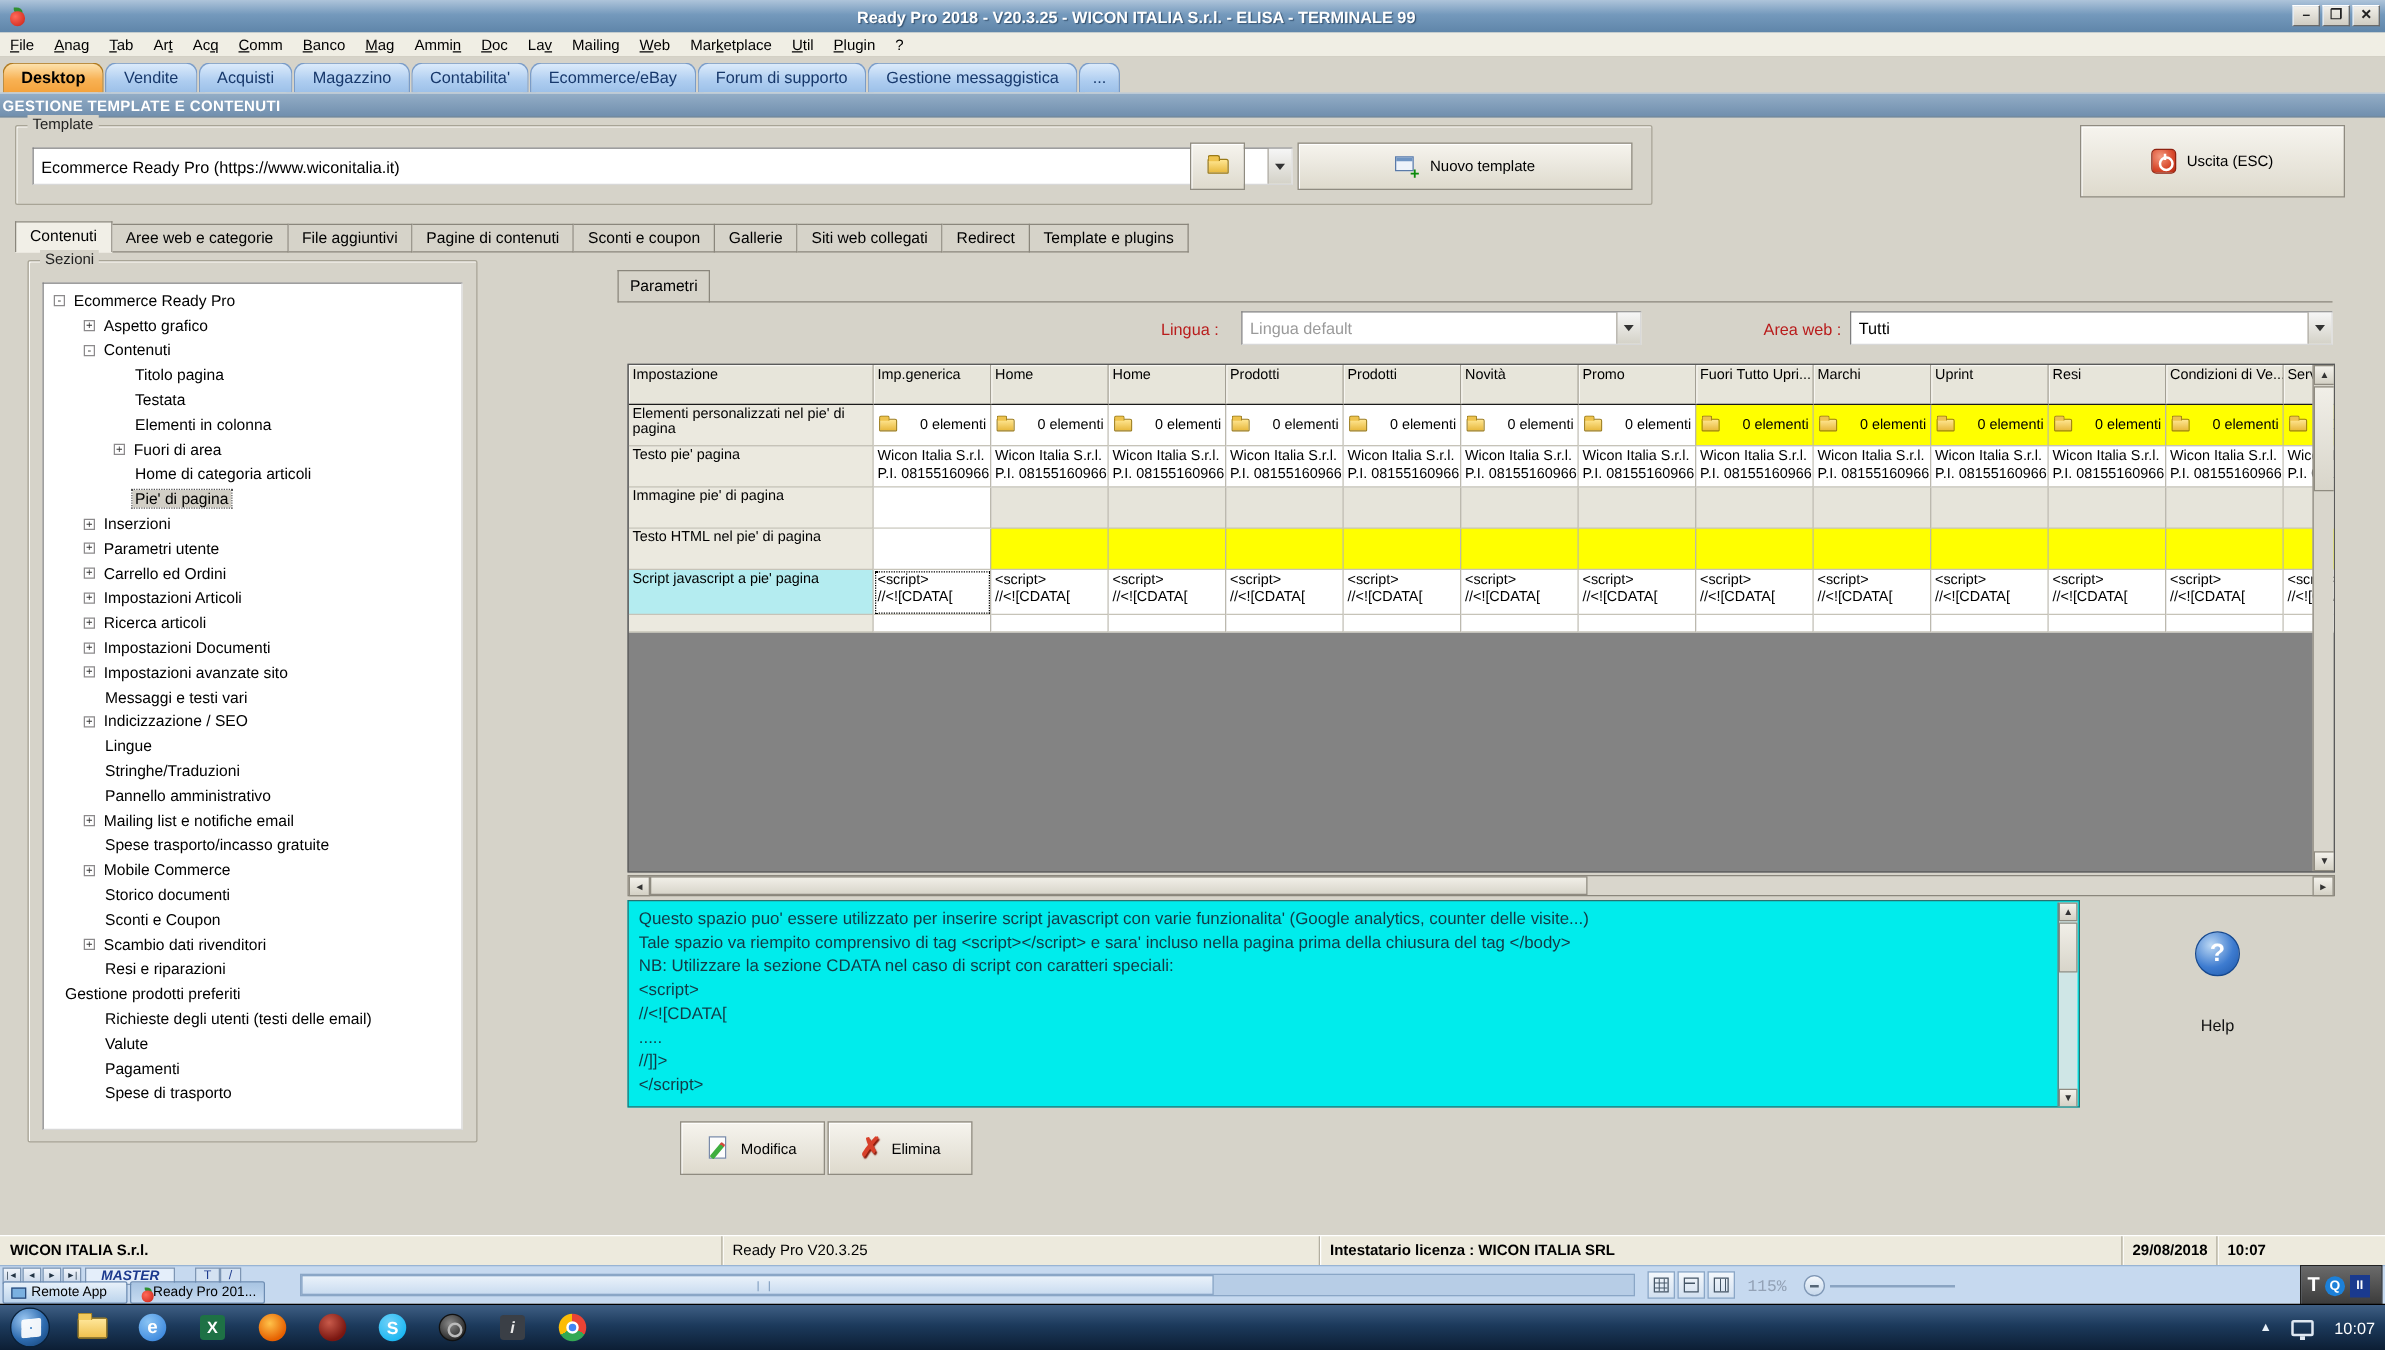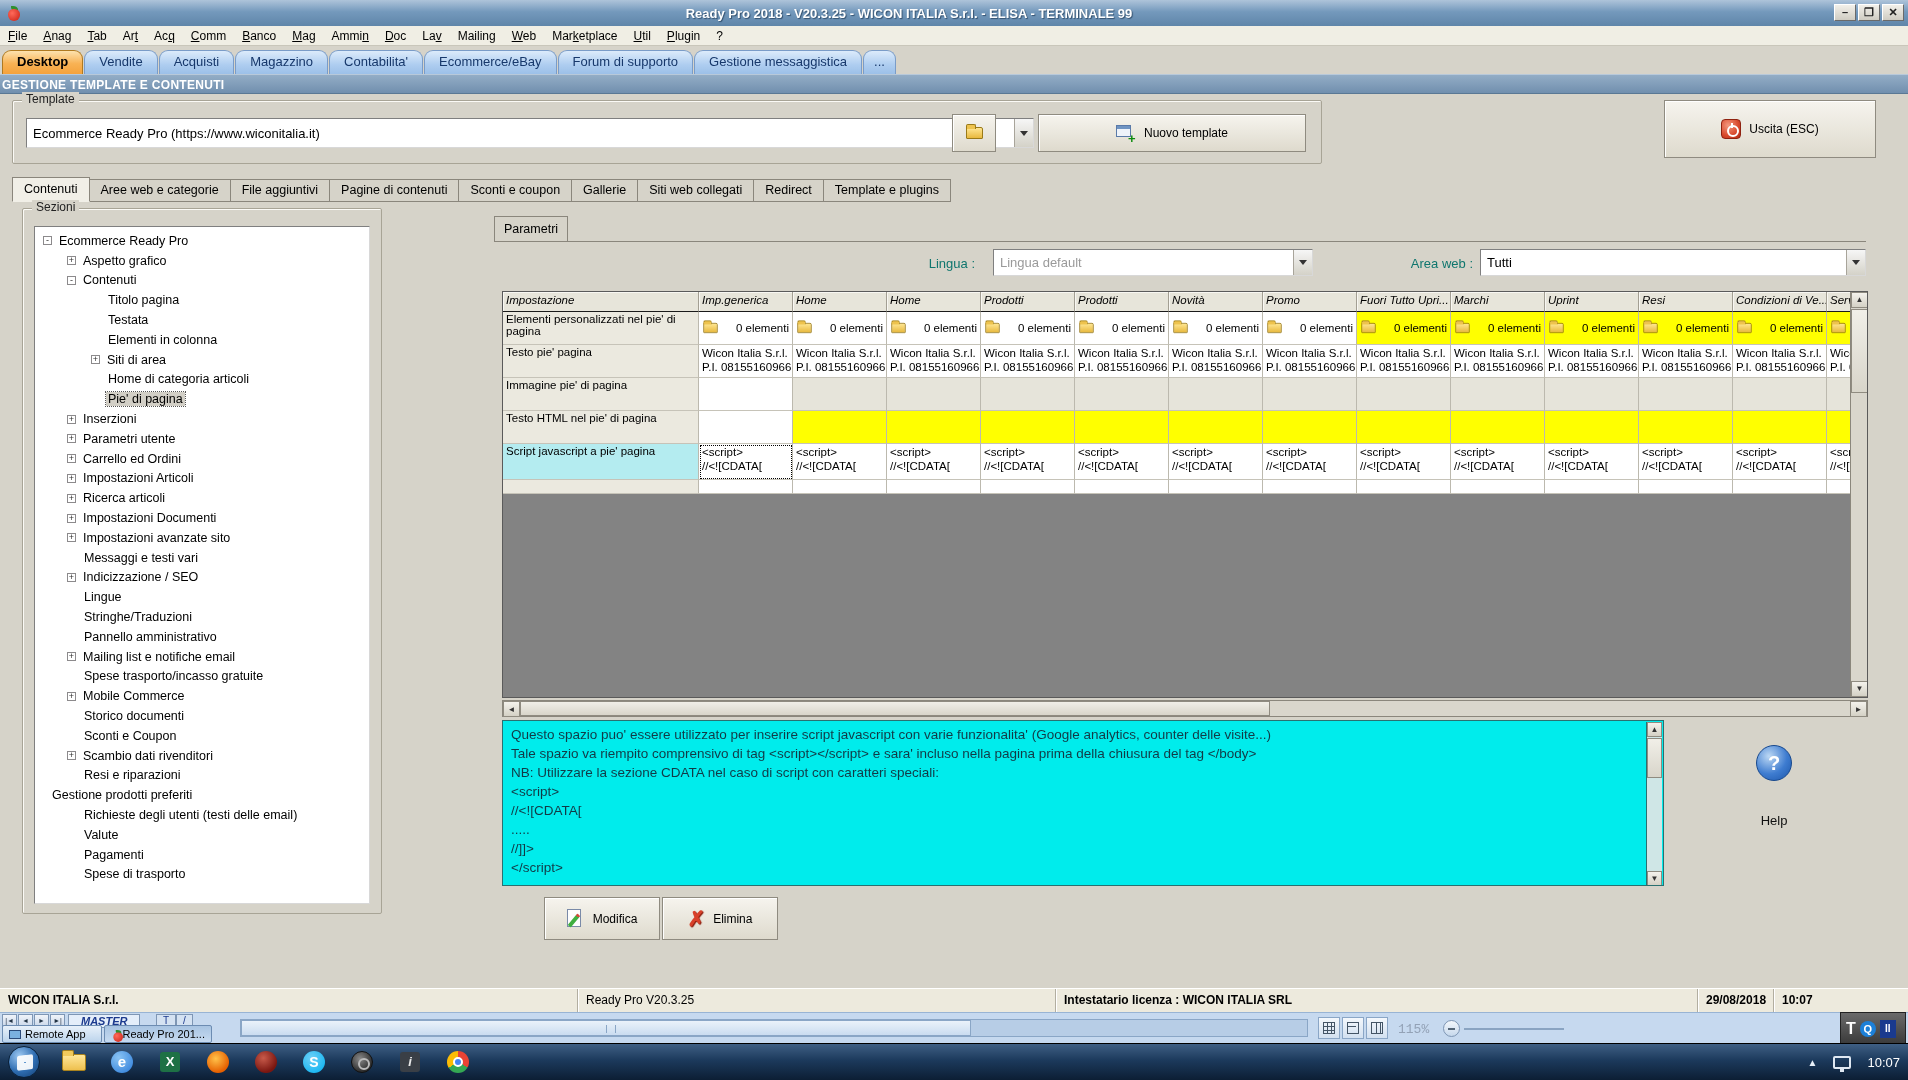--- a/index.html
+++ b/index.html
@@ -57,27 +57,27 @@
   
   .treebox{position:absolute;left:34px;top:226px;width:336px;height:678px;background:#fff;border:1px solid;border-color:#7f7f7f #d8d8d8 #d8d8d8 #7f7f7f;overflow:hidden;padding-top:4px;}
   .trow{height:19.8px;display:flex;align-items:center;font-size:12.5px;white-space:nowrap;}
   .texp{width:9px;height:9px;border:1px solid #8c8a8c;background:#fff;font-size:9px;line-height:7px;text-align:center;color:#333;margin-right:5px;flex:none;}
   .tlabel{padding:0 2px;}
   .tlabel.sel{background:#d2cfc6;outline:1px dotted #555;}
   
   .ptab{position:absolute;left:494px;top:216px;width:74px;height:26px;background:#d6d3c9;border:1px solid #8a867c;border-bottom:none;
         font-size:12.5px;text-align:center;line-height:24px;}
   .pline{position:absolute;left:494px;top:241px;width:1372px;height:1px;background:#8a867c;}
-  .flabel{position:absolute;font-size:13px;color:#0f766e;text-align:right;}
+  .flabel{position:absolute;font-size:13px;color:#b91c1c;text-align:right;}
   
   .tablewrap{position:absolute;left:502px;top:291px;width:1366px;height:407px;background:#838383;border:1px solid #5a5a5a;overflow:hidden;}
   .tbl{position:absolute;left:0;top:0;width:1347px;}
   .trow2{display:flex;width:1347px;}
   .th{background:#e7e5da;border-right:1px solid #a39f93;border-bottom:1px solid #1a1a1a;box-shadow:inset 1px 1px 0 #f8f7f2;
-      font-size:11.5px;padding:2px 3px;height:20px;white-space:nowrap;overflow:hidden;font-style:italic;}
+      font-size:11.5px;padding:2px 3px;height:32px;white-space:nowrap;overflow:hidden;}
   .td{border-right:1px solid #bcb9ae;border-bottom:1px solid #c6c3b8;font-size:11.5px;padding:1px 3px;overflow:hidden;position:relative;background:#fff;}
   .c-label{width:196px;flex:none;}
   .c-data{width:94px;flex:none;}
   .td.lblcell{background:#ebe9df;}
   .td.cyan{background:#b4ecf0;}
   .td.yellow{background:#ffff00;}
   .td.grey{background:#e6e4da;}
   .td.selcell{outline:1px dotted #000;outline-offset:-2px;}
   .cellfolder{display:flex;align-items:center;justify-content:space-between;height:100%;}
   .cellfolder .foldericon{transform:scale(.85);}
@@ -274,21 +274,21 @@
       <div class="trow" style="padding-left: 56px;">
         <span style="width: 15px; flex: 0 0 auto;"></span>
         <span class="tlabel">Testata</span>
       </div>
       <div class="trow" style="padding-left: 56px;">
         <span style="width: 15px; flex: 0 0 auto;"></span>
         <span class="tlabel">Elementi in colonna</span>
       </div>
       <div class="trow" style="padding-left: 56px;">
         <span class="texp">+</span>
-        <span class="tlabel">Siti di area</span>
+        <span class="tlabel">Fuori di area</span>
       </div>
       <div class="trow" style="padding-left: 56px;">
         <span style="width: 15px; flex: 0 0 auto;"></span>
         <span class="tlabel">Home di categoria articoli</span>
       </div>
       <div class="trow" style="padding-left: 56px;">
         <span style="width: 15px; flex: 0 0 auto;"></span>
         <span class="tlabel sel">Pie' di pagina</span>
       </div>
       <div class="trow" style="padding-left: 32px;">

